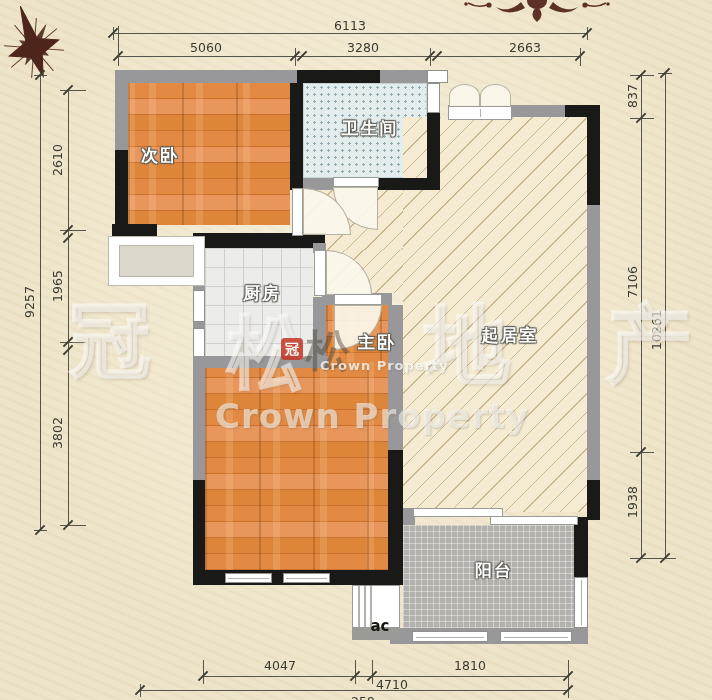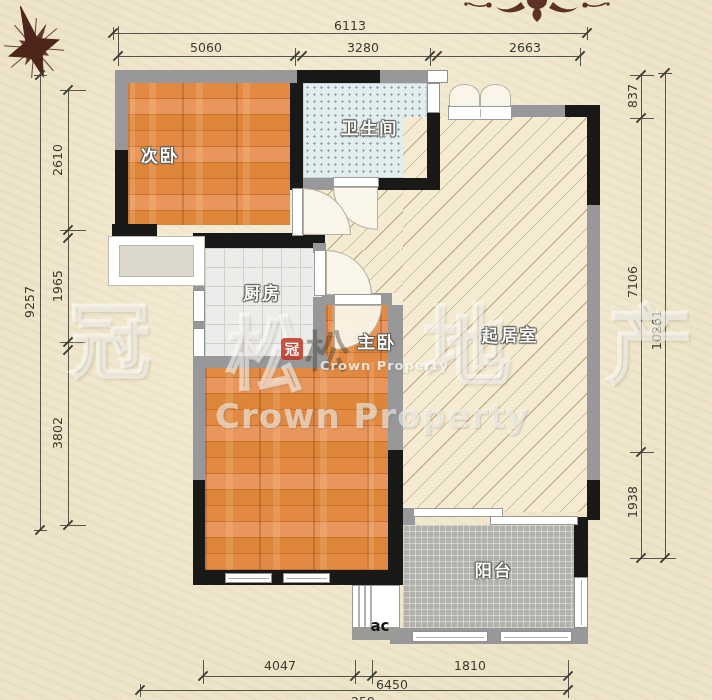--- a/index.html
+++ b/index.html
@@ -279,15 +279,15 @@
   <div class="ln" style="left:140px;top:684px;width:1px;height:13px;"></div>
   <div class="tk" style="left:203px;top:676px;"></div>
     <div class="tk" style="left:355px;top:676px;"></div>
   <div class="tk" style="left:372px;top:676px;"></div>
     <div class="tk" style="left:568px;top:676px;"></div>
   <div class="tk" style="left:140px;top:690px;"></div>
     <div class="tk" style="left:568px;top:690px;"></div>
   <div class="dnum" style="left:280px;top:665px;">4047</div>
   <div class="dnum" style="left:363px;top:701px;">259</div>
   <div class="dnum" style="left:470px;top:665px;">1810</div>
-  <div class="dnum" style="left:392px;top:684px;">6450</div>
+  <div class="dnum" style="left:392px;top:684px;">4710</div>
 
 </div>
 
 </body></html>

